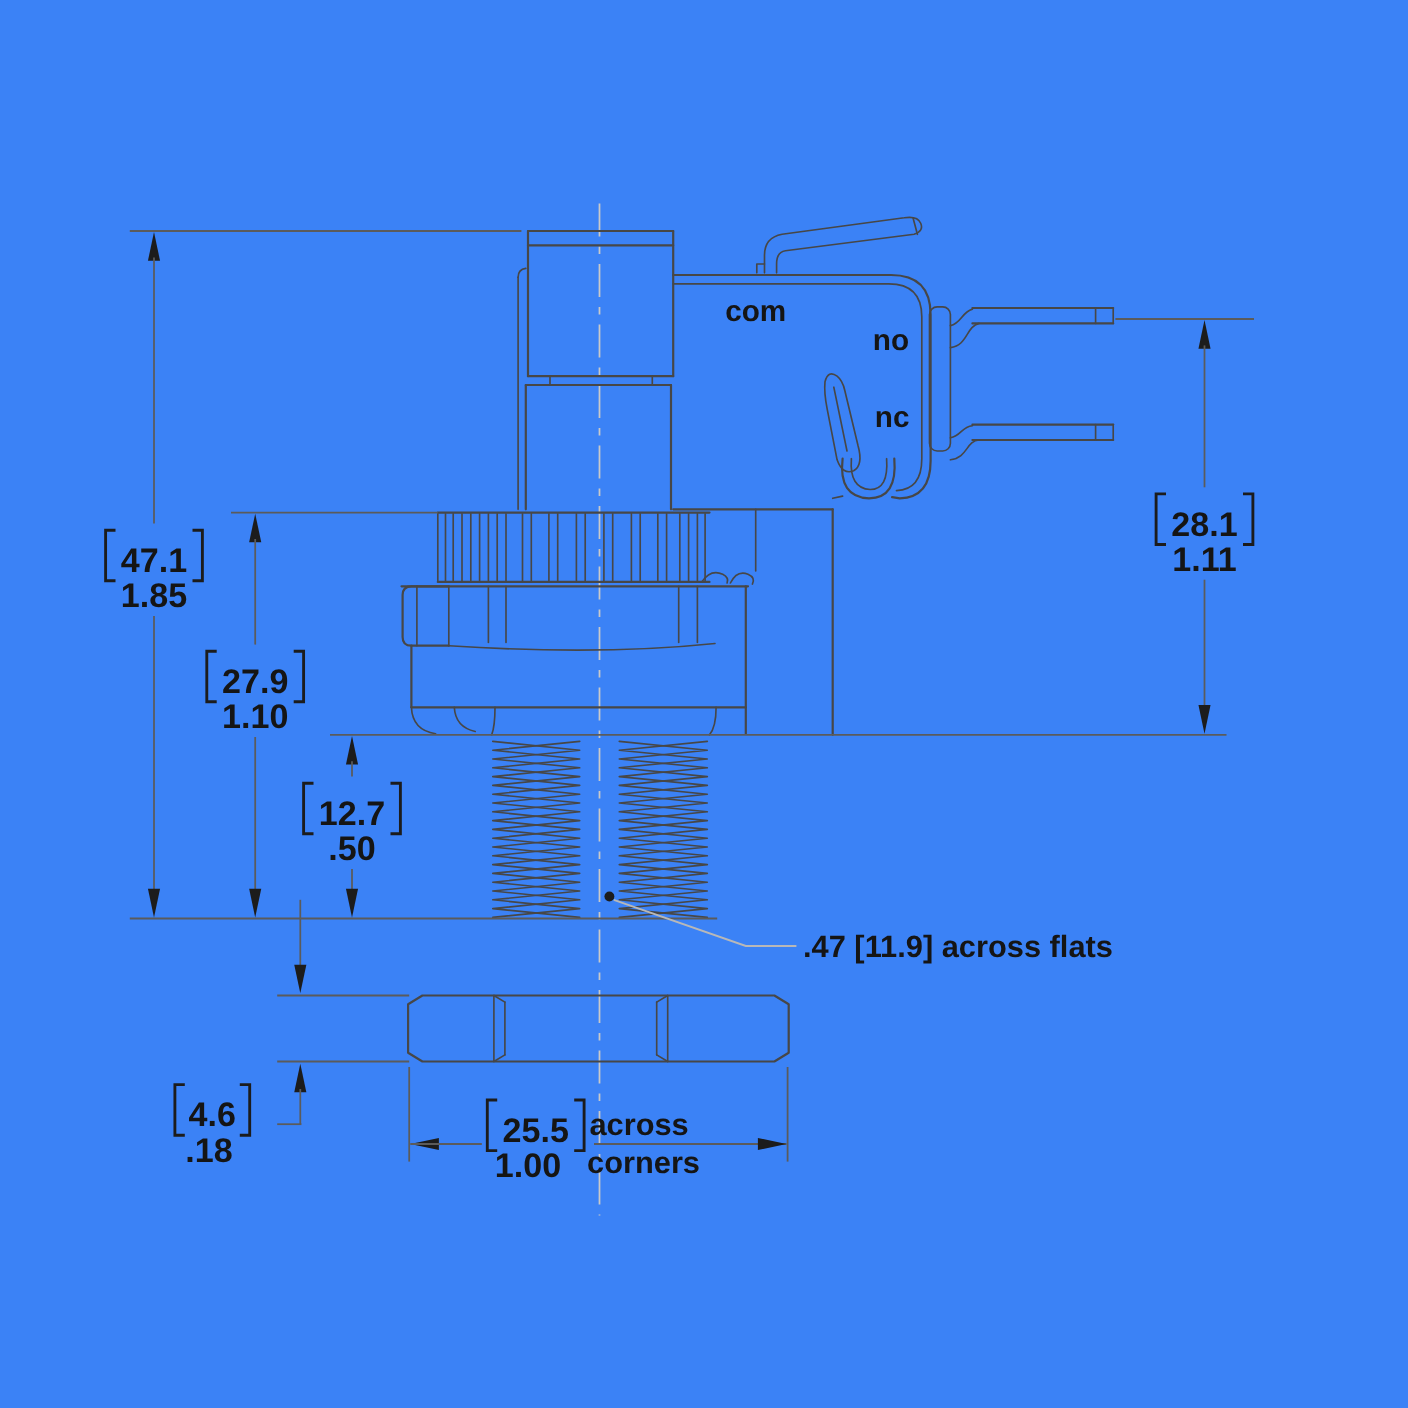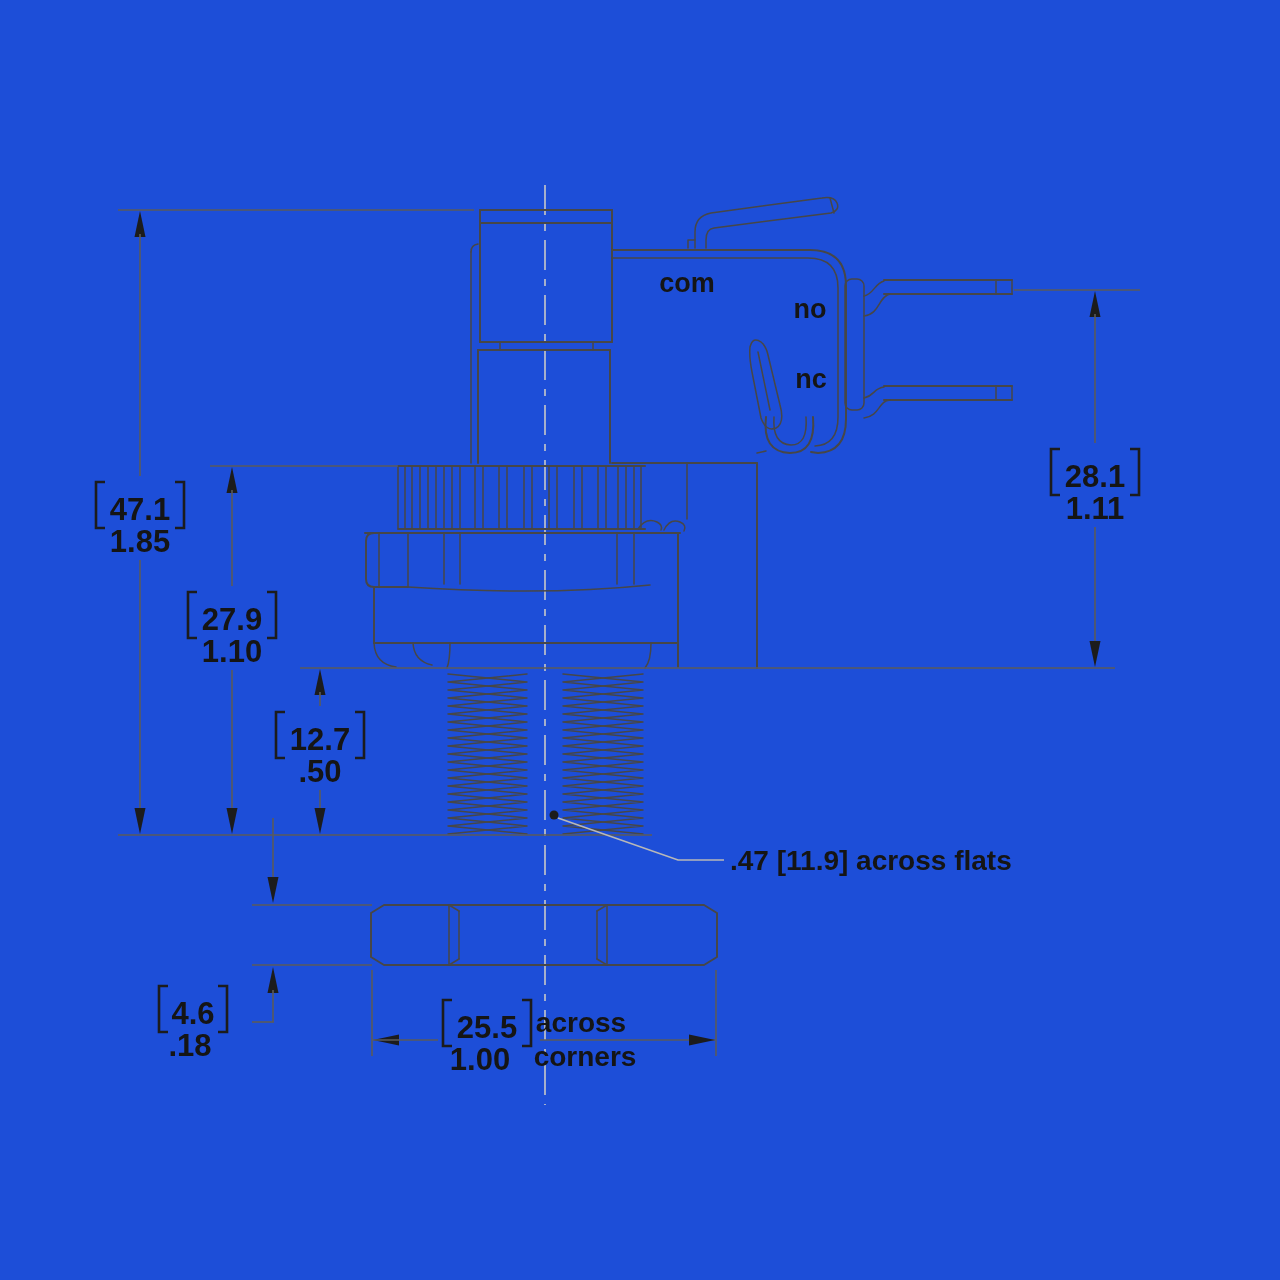--- a/index.html
+++ b/index.html
@@ -1,16 +1,16 @@
 <!DOCTYPE html>
 <html><head>
 <meta charset="utf-8">
 <style>
   html,body{margin:0;padding:0;background:#ffffff;}
-  .stage{width:1280px;height:1280px;background:#1d4ed8;position:relative;font-family:"Liberation Sans",sans-serif;}
+  .stage{width:1280px;height:1280px;background:#3b82f6;position:relative;font-family:"Liberation Sans",sans-serif;}
   svg{display:block;}
   .obj{stroke:#474747;stroke-width:2;fill:none;stroke-linejoin:round;stroke-linecap:round;}
   .obj-thin{stroke:#474747;stroke-width:1.5;fill:none;stroke-linejoin:round;stroke-linecap:round;}
   .dimline{stroke:#5b5b5b;stroke-width:1.6;fill:none;}
   .extline{stroke:#5b5b5b;stroke-width:1.6;fill:none;}
   .leader{stroke:#b8b8b8;stroke-width:1.7;fill:none;}
   .centerline{stroke:#c9c9c9;stroke-width:1.6;fill:none;stroke-dasharray:30 9 7 9;}
   .arrow{fill:#1c1c1c;stroke:none;}
   .bracket{stroke:#1c1c1c;stroke-width:2.6;fill:none;}
   text{fill:#151515;}

